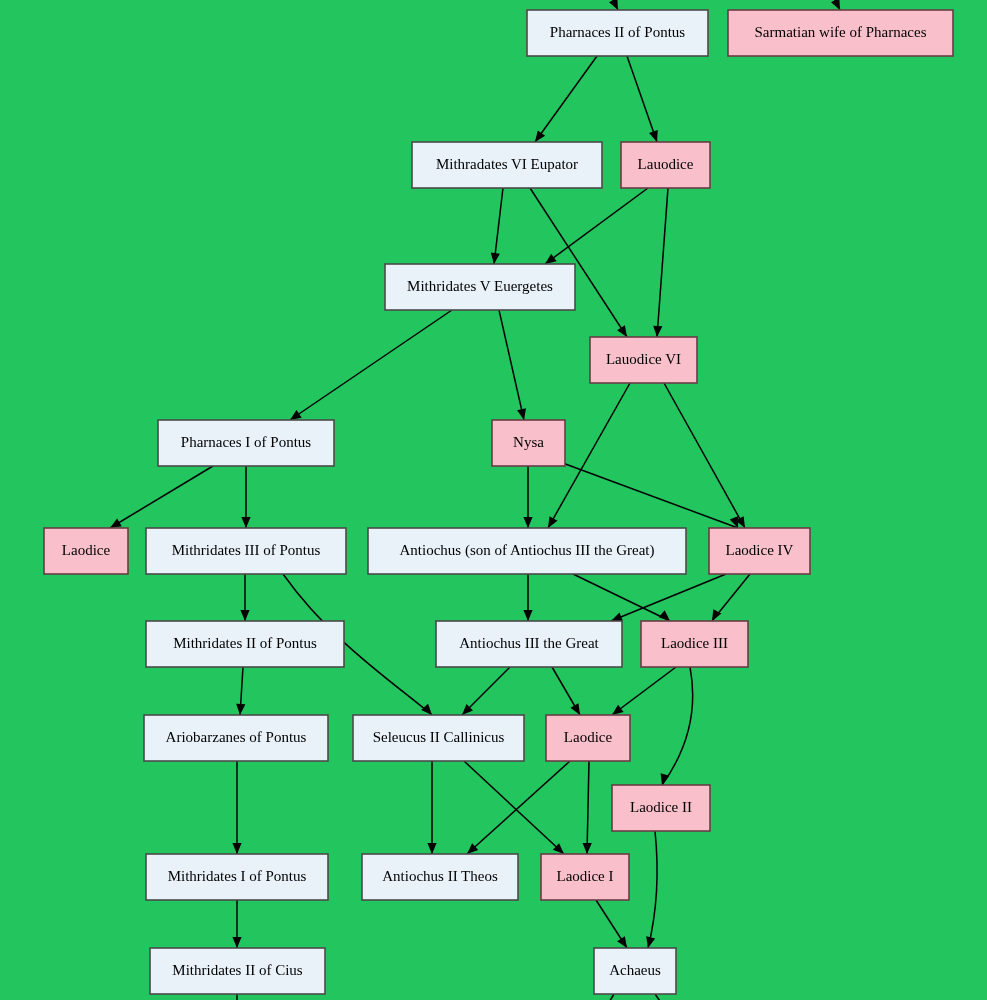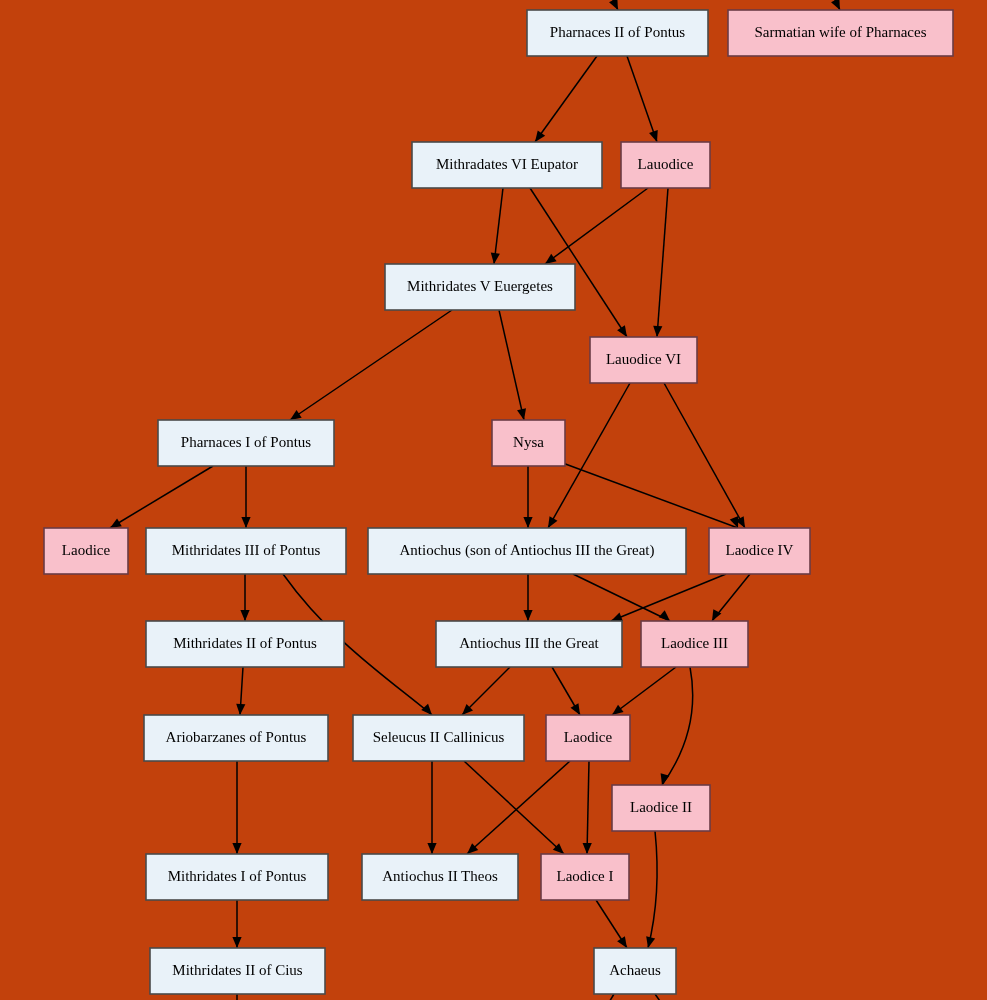--- a/index.html
+++ b/index.html
@@ -5,21 +5,21 @@
 <style>
   html, body {
     margin: 0;
     padding: 0;
     background: #ffffff;
   }
   #graph-root {
     position: relative;
     width: 987px;
     height: 1000px;
-    background: #c2410c;
+    background: #22c55e;
     font-family: "Liberation Serif", "DejaVu Serif", serif;
     overflow: hidden;
   }
   svg.graph-canvas {
     position: absolute;
     left: 0;
     top: 0;
     width: 987px;
     height: 1000px;
     display: block;

